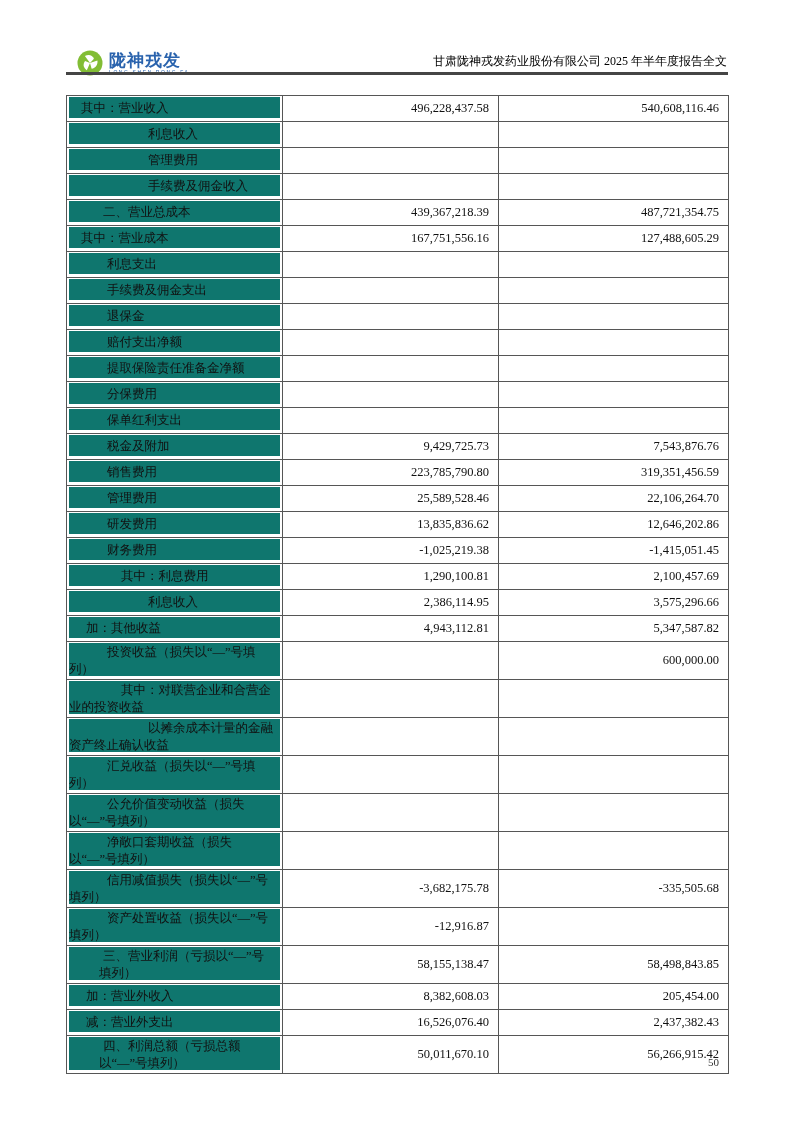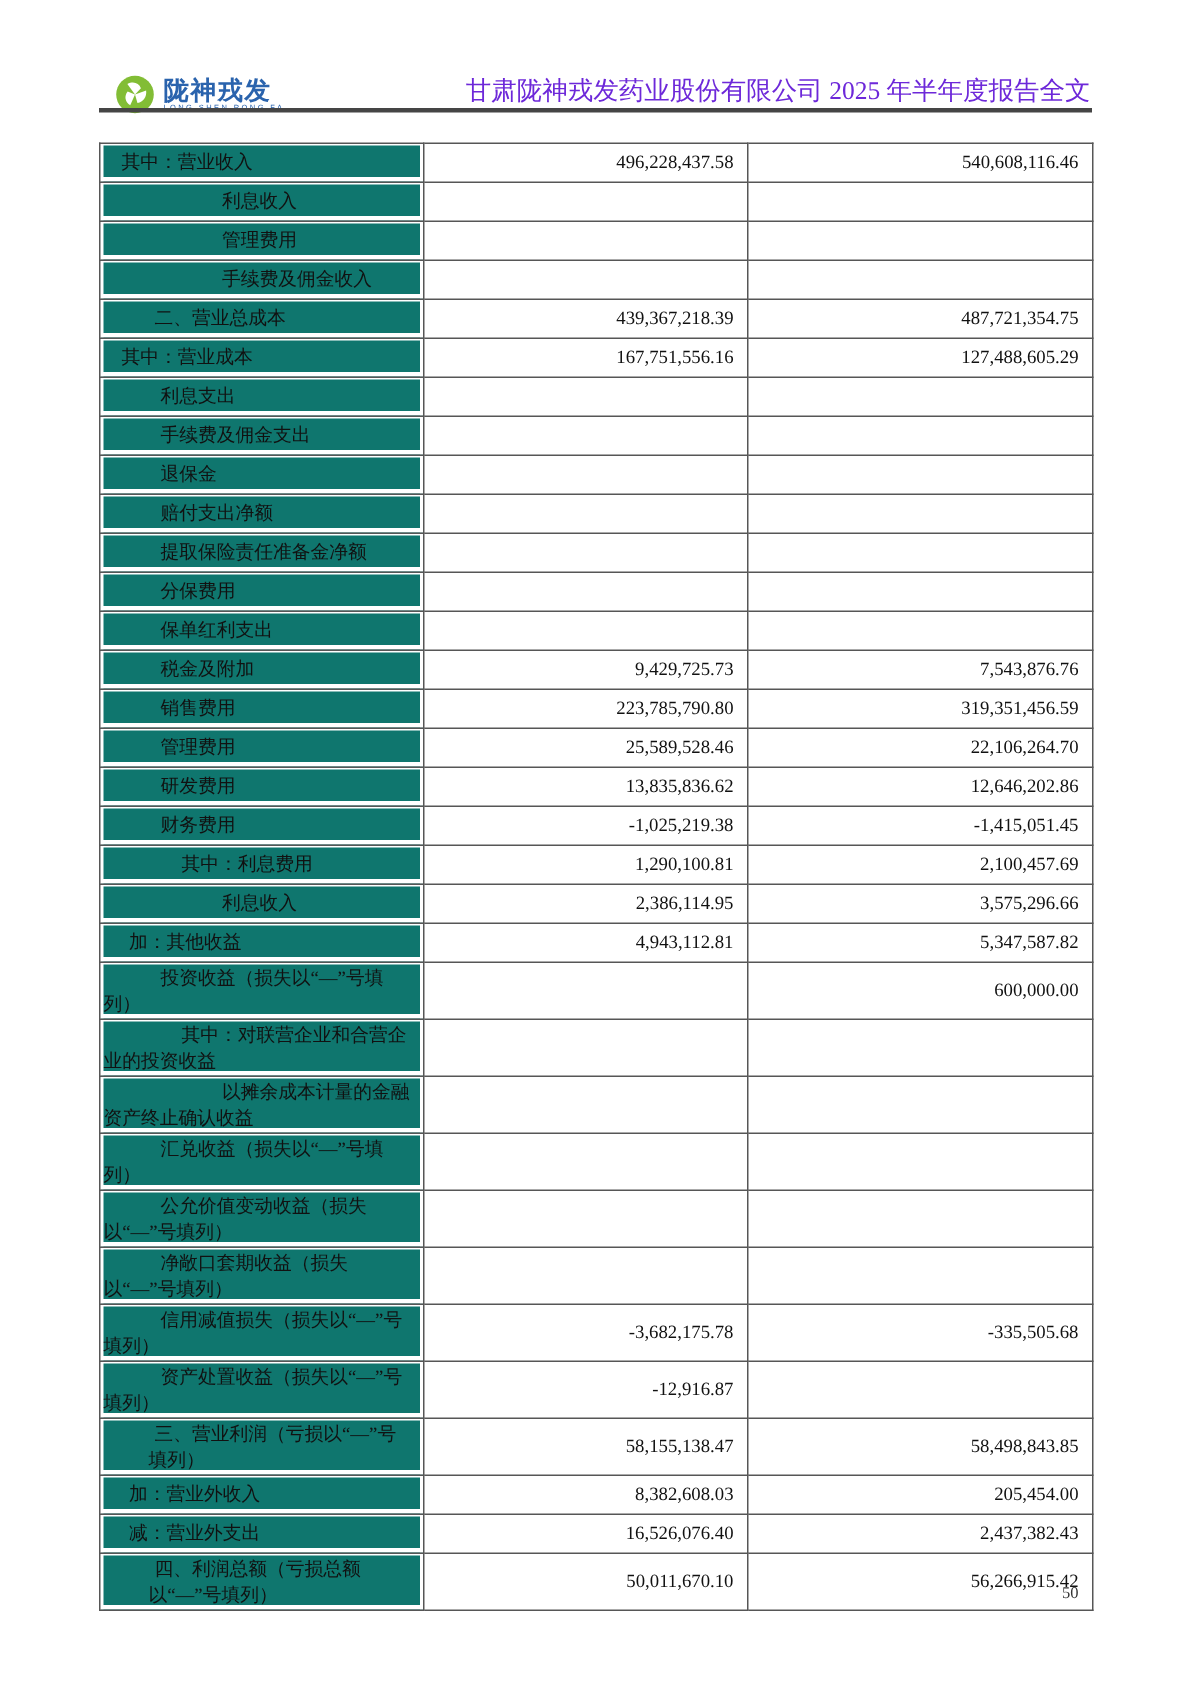--- a/index.html
+++ b/index.html
@@ -22,21 +22,21 @@
     font-family:"Liberation Sans","DejaVu Sans",sans-serif;
     font-weight:bold;font-size:17px;line-height:17px;
     color:#2a63ad;letter-spacing:1px;
   }
   .logo-en{
     font-family:"Liberation Sans","DejaVu Sans",sans-serif;
     font-size:5px;line-height:7px;color:#2a63ad;letter-spacing:1.6px;white-space:nowrap;
   }
   .report-title{
     position:absolute;right:66px;top:53px;
-    font-size:17px;line-height:16px;color:#6d28d9;
+    font-size:12px;line-height:16px;color:#000000;
     white-space:nowrap;
   }
   .header-rule{
     position:absolute;left:66px;top:72px;
     width:662px;height:3px;background:#454545;
   }
   
   .fin-table{
     position:absolute;left:66px;top:95px;
     width:662px;

